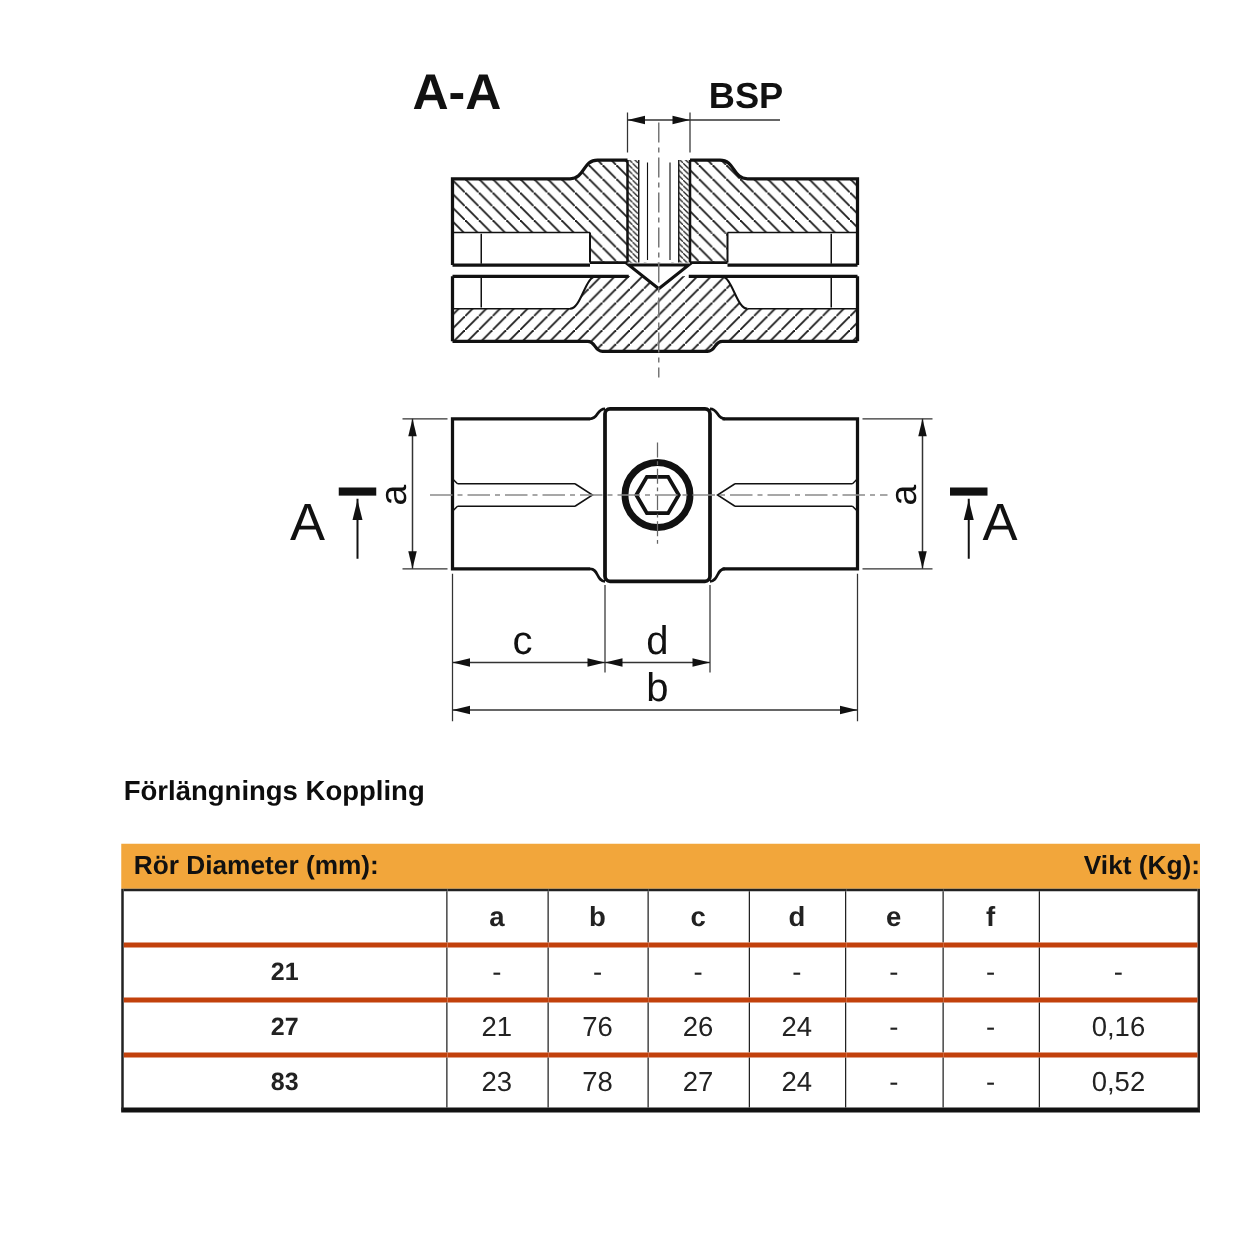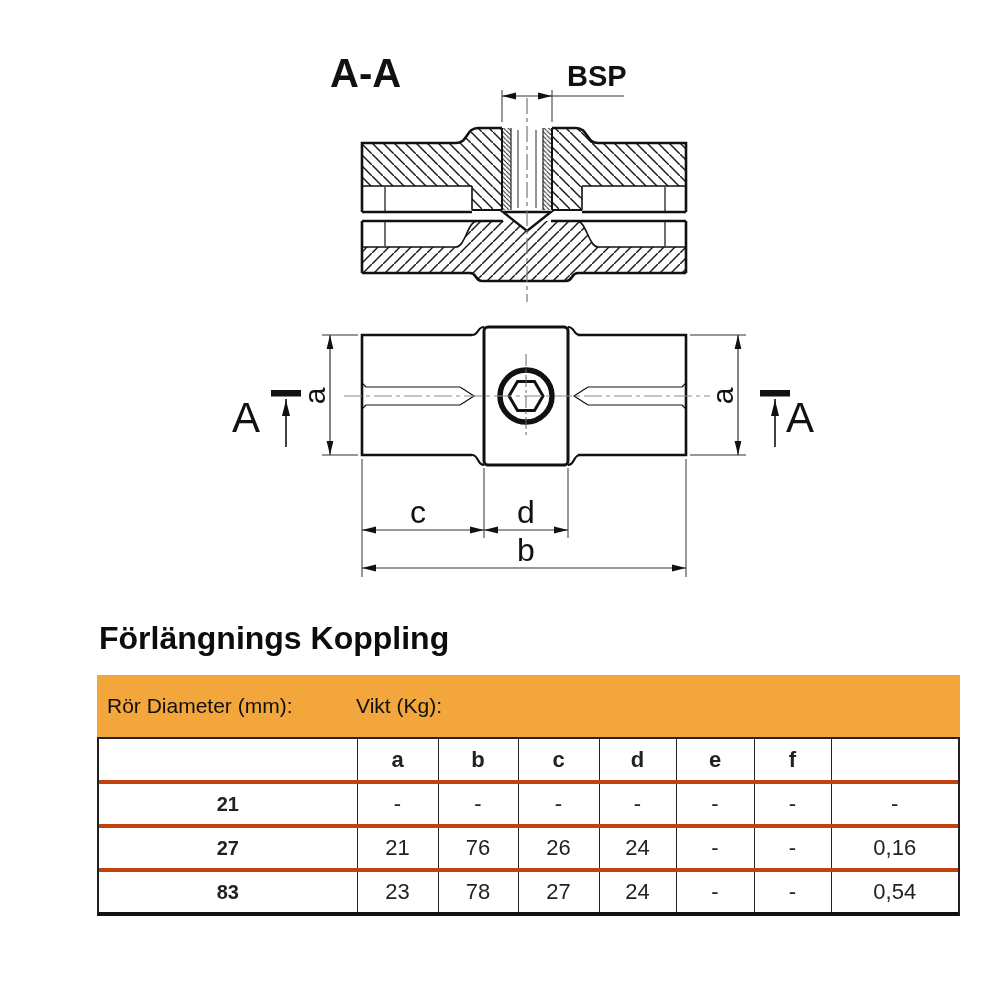--- a/index.html
+++ b/index.html
@@ -1,22 +1,22 @@
 <!DOCTYPE html>
 <html><head>
 <meta charset="utf-8">
 <style>
   html,body{margin:0;padding:0;background:#fff;}
   .page{position:relative;width:1008px;height:1008px;background:#fff;overflow:hidden;
         font-family:"Liberation Sans", sans-serif;color:#111;margin-left:20px;}
   svg.drawing{position:absolute;left:0;top:0;}
   svg text{font-family:"Liberation Sans", sans-serif;fill:#111;}
-  .title{position:absolute;left:79px;top:620px;margin:0;font-size:32px;font-weight:bold;color:#0d0d0d;}
+  .title{position:absolute;left:79px;top:620px;margin:0;font-size:22px;font-weight:bold;color:#0d0d0d;}
   .tablewrap{position:absolute;left:77px;top:675px;width:863px;}
-  .band{display:flex;align-items:center;height:62px;font-weight:normal;font-size:21px;background:#F2A63B;}
+  .band{display:flex;align-items:center;height:36px;font-weight:bold;font-size:21px;background:#F2A63B;justify-content:space-between;}
   .band .c1{width:259px;padding-left:10px;box-sizing:border-box;}
   .band .c2{flex:1;padding-left:9px;}
   .band .c3{}
   .gridwrap{border-left:2px solid #222;border-right:2px solid #222;border-bottom:4px solid #111;}
   table.spec{border-collapse:collapse;table-layout:fixed;width:100%;}
   .spec td{border-left:1px solid #222;text-align:center;vertical-align:middle;
            font-size:22px;color:#222;height:40px;padding:0;overflow:hidden;}
   .spec td:first-child{border-left:none;}
   .spec tr.sub td{border-top:2px solid #222;height:41px;font-weight:bold;font-size:22px;}
   .spec tr.datarow td{border-top:4px solid #c2410c;}
@@ -185,19 +185,19 @@
             <td>0,16</td>
           </tr>
           <tr class="datarow">
             <td class="colhead">83</td>
             <td>23</td>
             <td>78</td>
             <td>27</td>
             <td>24</td>
             <td>-</td>
             <td>-</td>
-            <td>0,54</td>
+            <td>0,52</td>
           </tr>
         </tbody>
       </table>
     </div>
   </div>
 </div>
 
 </body></html>

